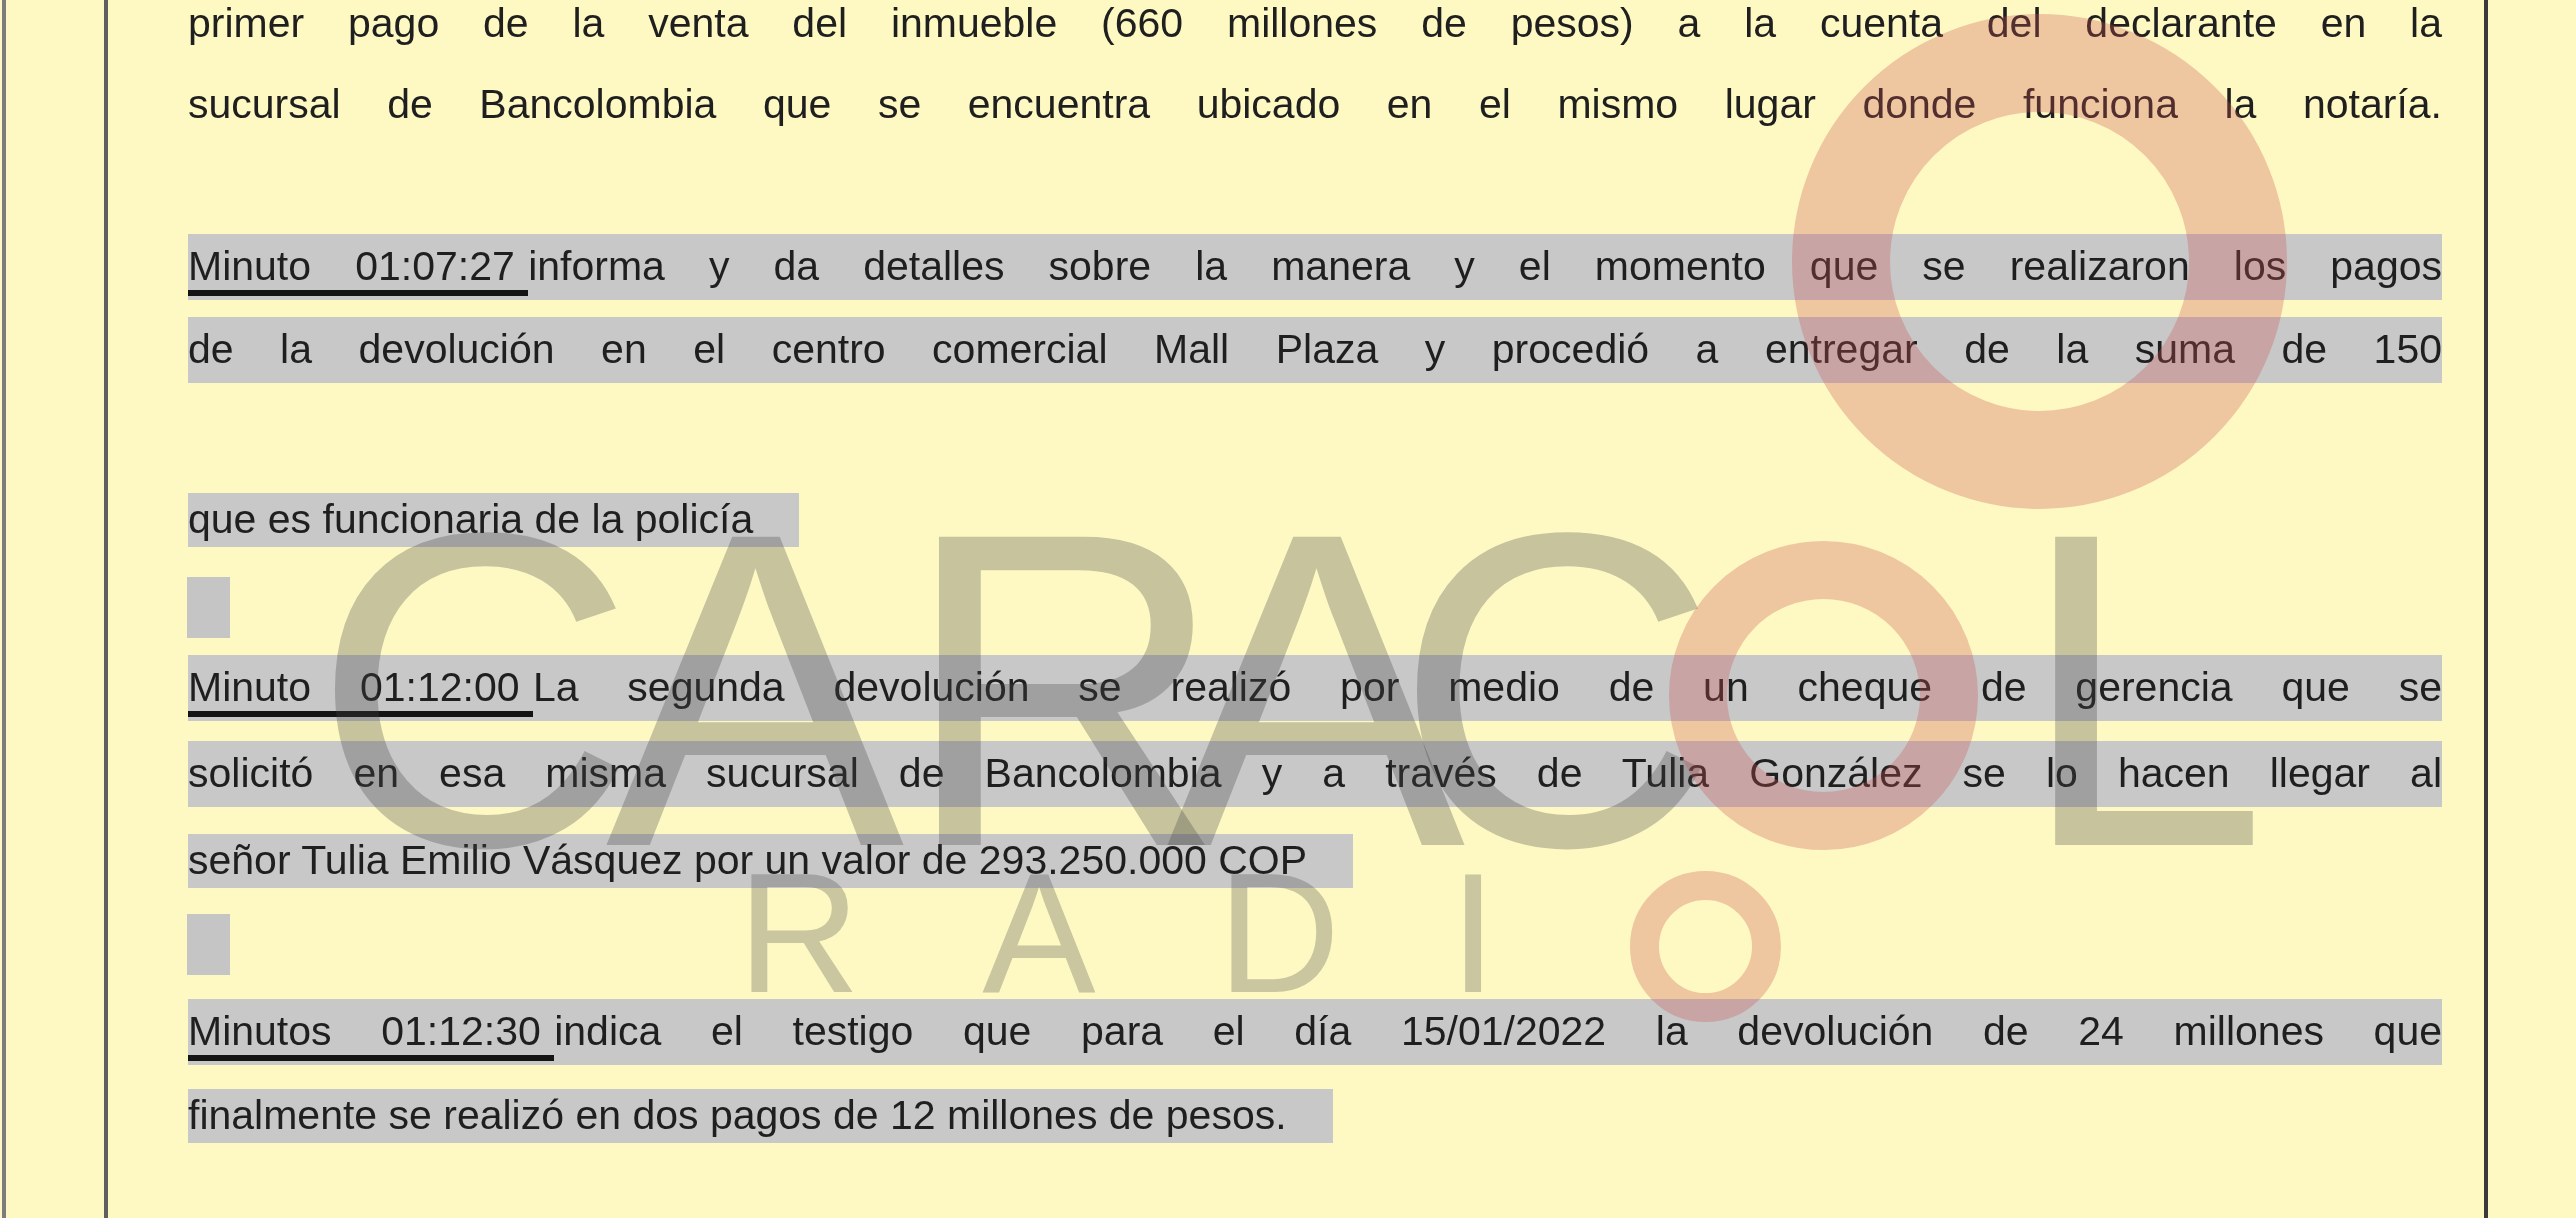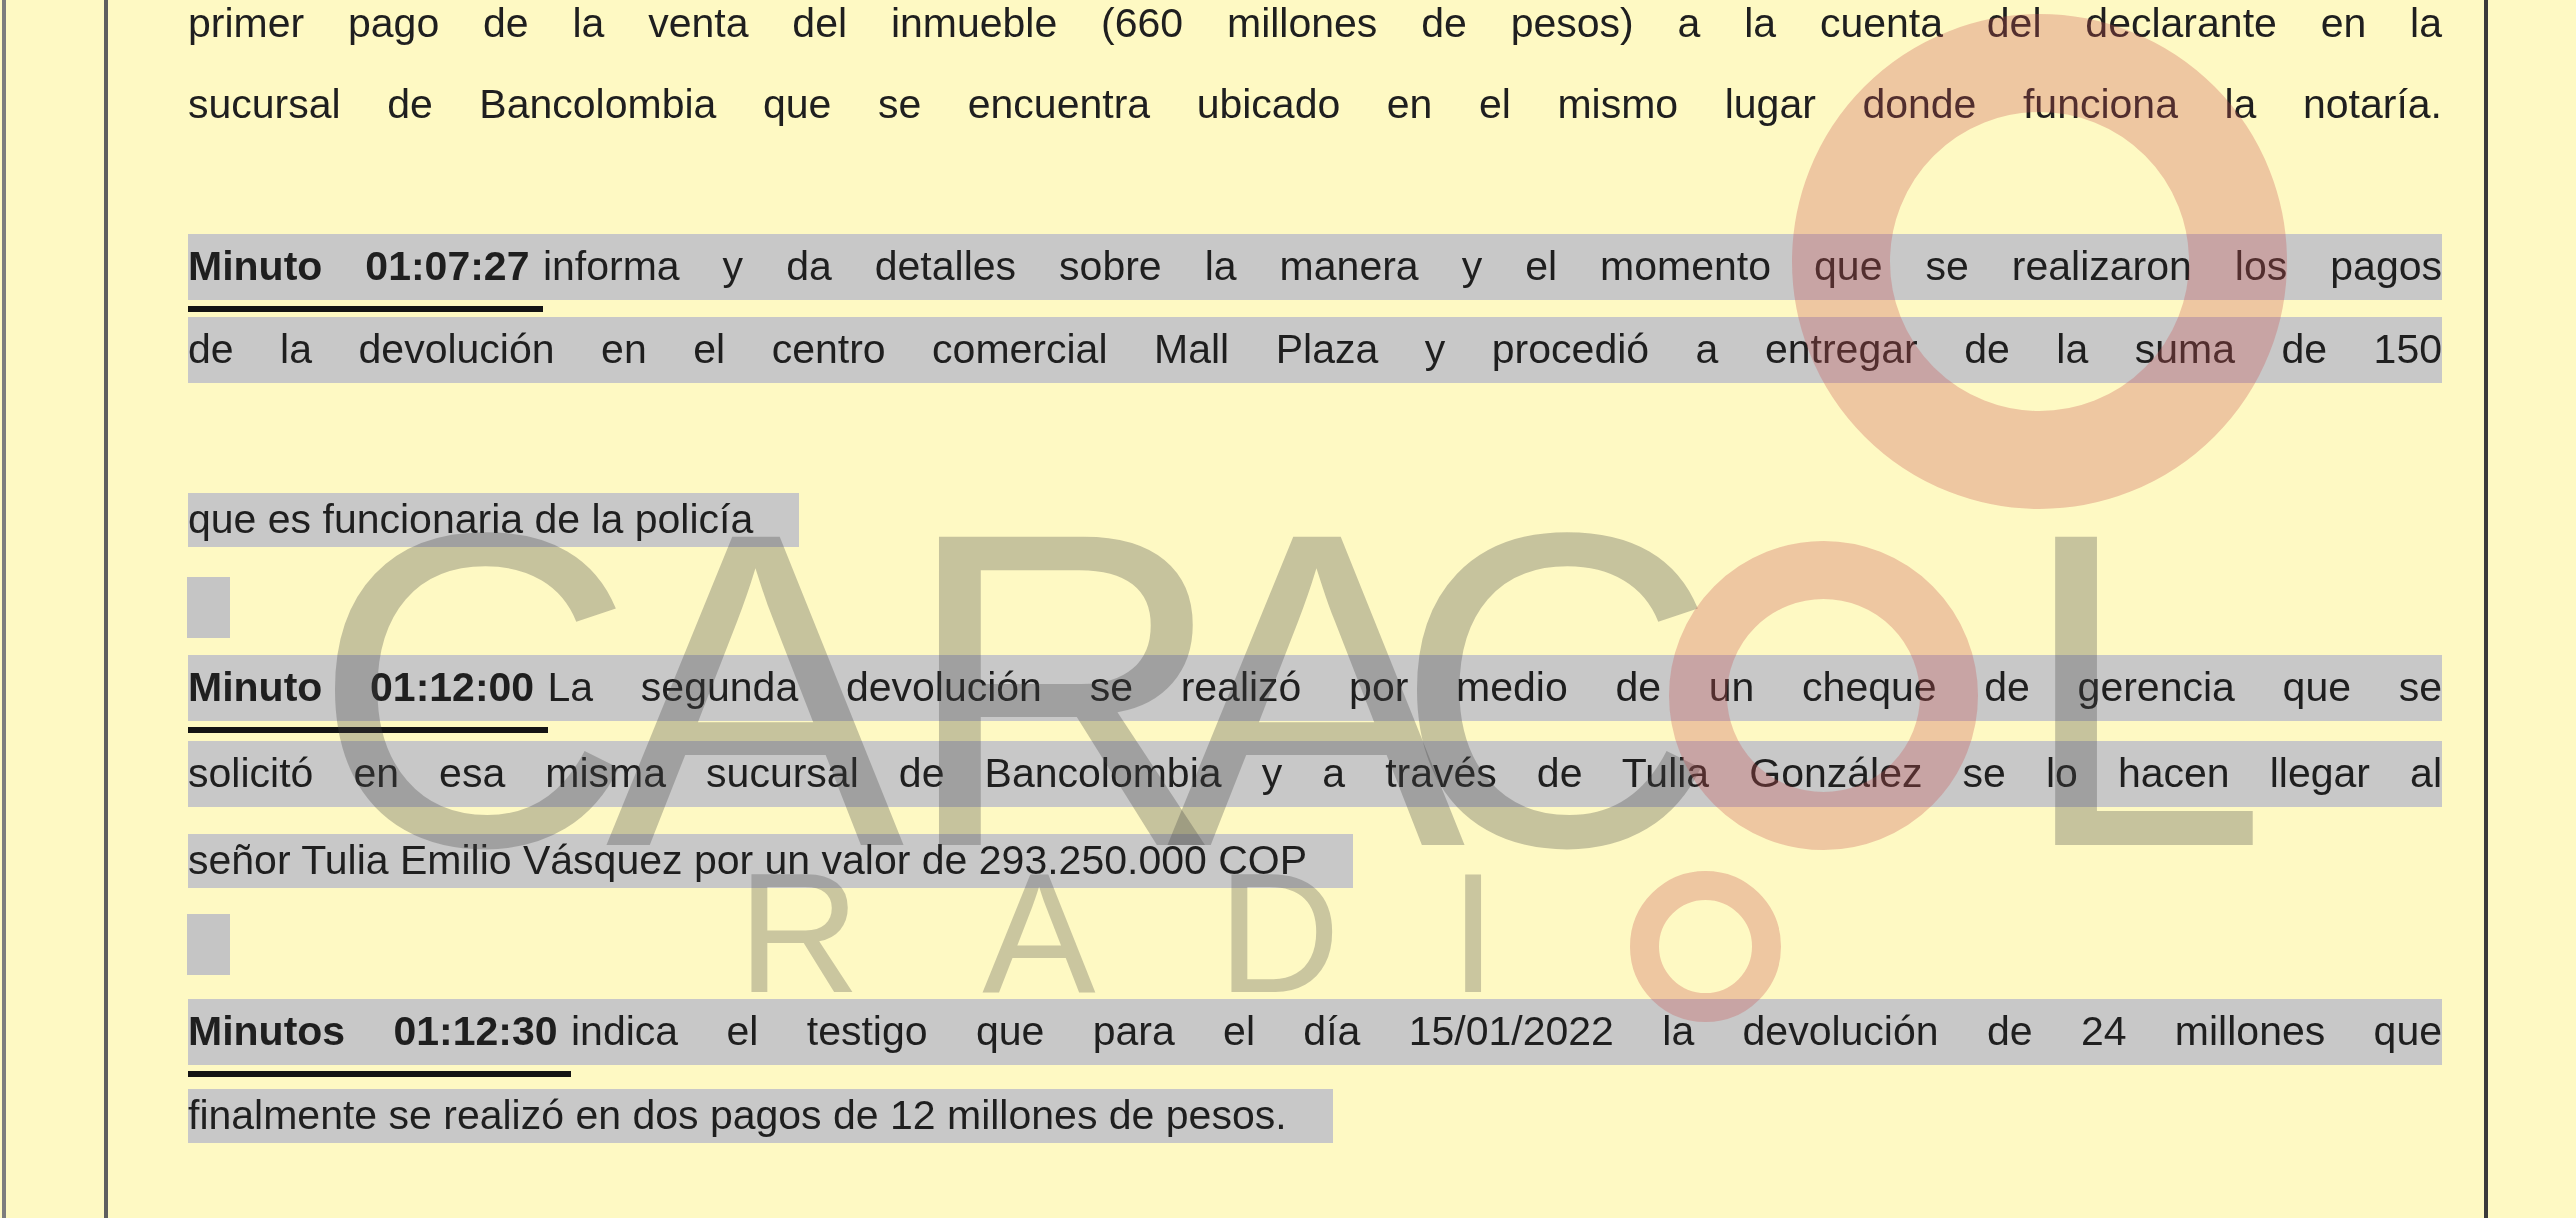--- a/index.html
+++ b/index.html
@@ -34,21 +34,21 @@
   .line.left{text-align:right;text-align-last:left;}
   
   .line.hl-full{
     background:linear-gradient(#c8c8c8,#c8c8c8) 0 center/100% 66px no-repeat;
   }
   
   .line.hl-part .seg{
     background:#c8c8c8;
     padding:3.1px 46px 5.2px 0;
   }
-  .b{font-weight:bold;border-bottom:6.7px solid #141414;padding-bottom:17px;padding-right:13.4px;}
+  .b{font-weight:normal;border-bottom:6.7px solid #141414;padding-bottom:1px;padding-right:13.4px;}
   .b:empty{display:none;border:none;padding:0;}
 
   
   .psq{position:absolute;left:187px;width:43px;height:61px;background:#c5c5c5;}
 
   
   #watermark{position:absolute;inset:0;pointer-events:none;}
   .wl{
     position:absolute;top:466px;
     font-size:448px;line-height:448px;

